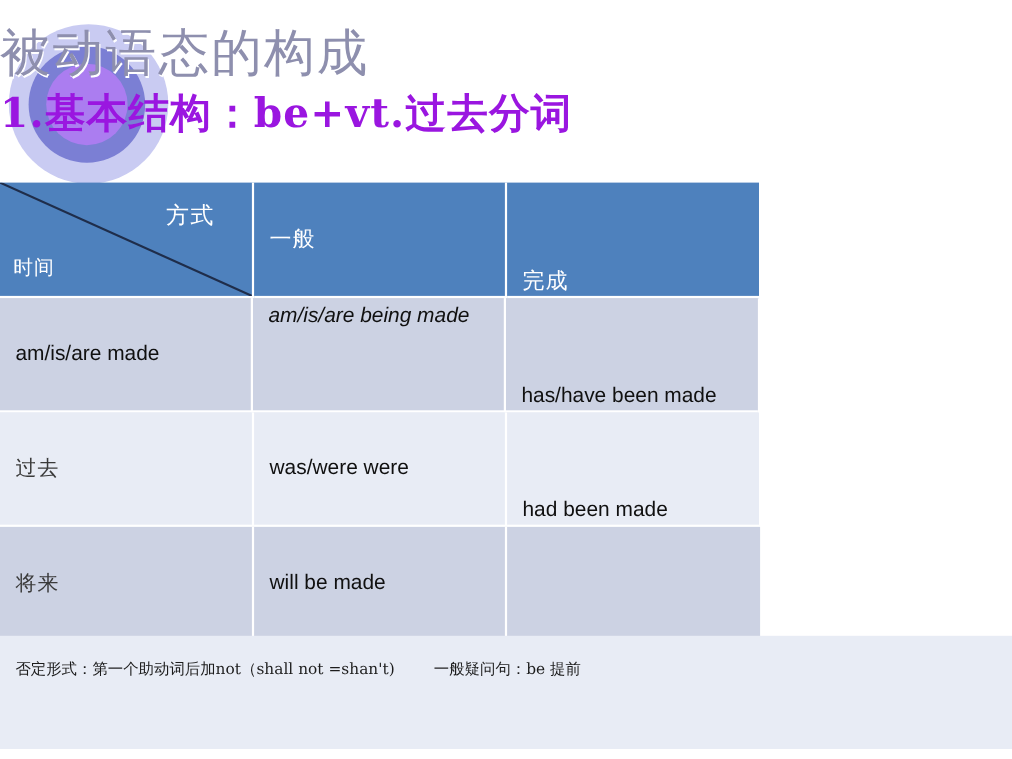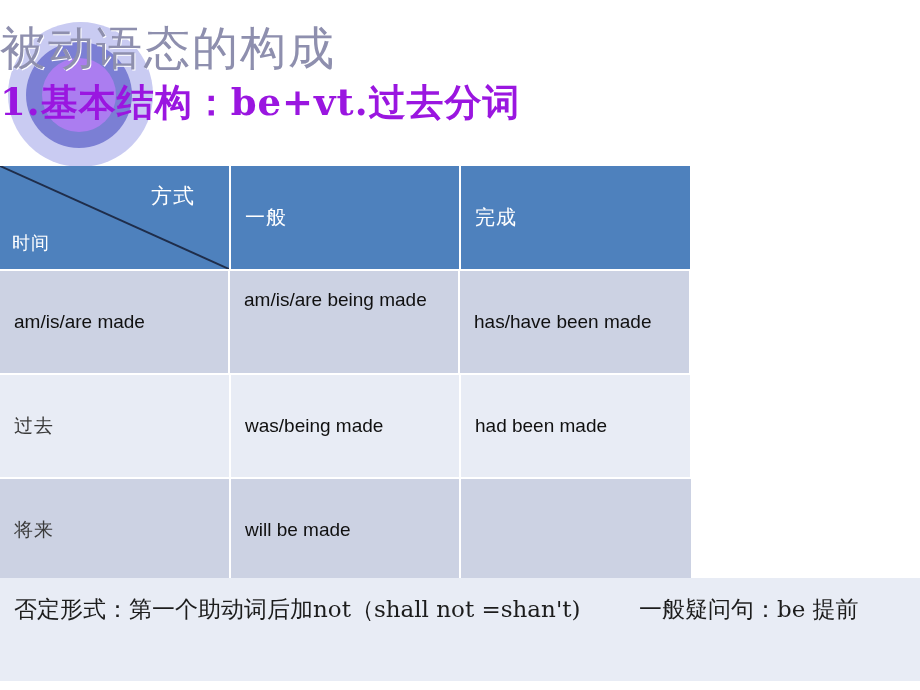--- a/index.html
+++ b/index.html
@@ -89,21 +89,21 @@
 
   .cell {
     position: relative;
     border-right: 2px solid #ffffff;
     border-bottom: 2px solid #ffffff;
     padding: 0 14px;
     display: flex;
     align-items: center;
     overflow: hidden;
   }
-  .cell:last-child { border-right: none; }
+  .cell:last-child { border-right: none; align-items: flex-end; }
 
   .c1 { width: 231px; }
   .c2 { width: 230px; }
   .c3 { width: 230px; }
   .c4 { width: 229px; }
 
   
   .row-head .cell {
     background: #4e81bd;
     height: 105px;
@@ -152,35 +152,35 @@
     font-size: 19px;
     color: #3a3a3a;
     letter-spacing: 1px;
   }
   .en-cell {
     font-family: "Liberation Sans", "DejaVu Sans", sans-serif;
     font-size: 19px;
     color: #101010;
     line-height: 26px;
   }
-  .align-top { align-items: flex-start; padding-top: 16px; }
+  .align-top { align-items: flex-start; padding-top: 4px; font-style: italic; }
 
   
   .notes {
     position: absolute;
     left: 0;
     top: 578px;
     width: 920px;
     height: 103px;
     background: #e8ecf5;
     padding: 16px 14px 0 14px;
   }
   .note-line {
     font-family: "DejaVu Serif", "Liberation Serif", serif;
-    font-size: 23px;
+    font-size: 14px;
     line-height: 31px;
     color: #1c1c1c;
     white-space: pre;
   }
   .bottom-strip {
     position: absolute;
     left: 0;
     top: 681px;
     width: 920px;
     height: 9px;
@@ -231,21 +231,21 @@
       <div class="cell c4">
         <span class="en-cell">has/have been made</span>
       </div>
     </div>
 
     <div class="grid-row row-body band-b">
       <div class="cell c1">
         <span class="zh-cell">过去</span>
       </div>
       <div class="cell c2">
-        <span class="en-cell">was/being made</span>
+        <span class="en-cell">was/were were</span>
       </div>
       <div class="cell c4">
         <span class="en-cell">had been made</span>
       </div>
     </div>
 
     <div class="grid-row row-body band-a">
       <div class="cell c1">
         <span class="zh-cell">将来</span>
       </div>

